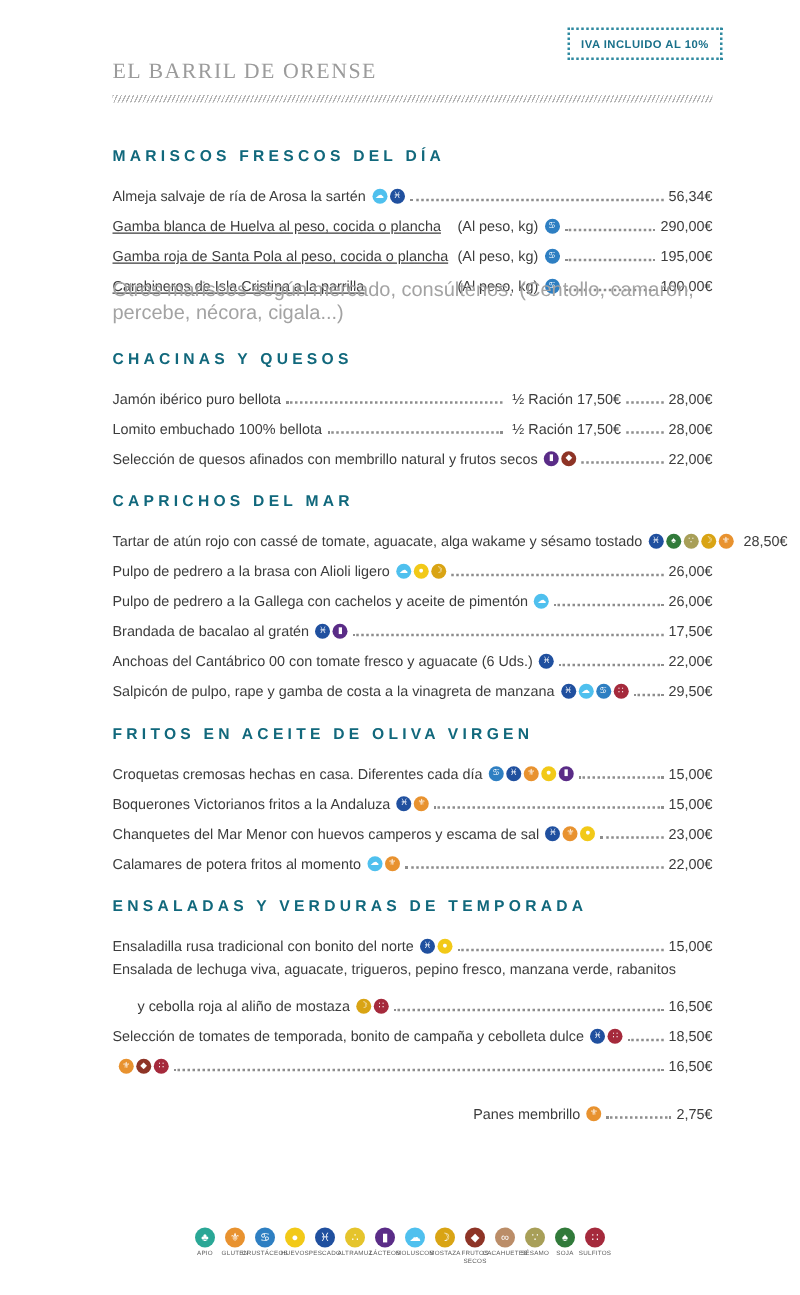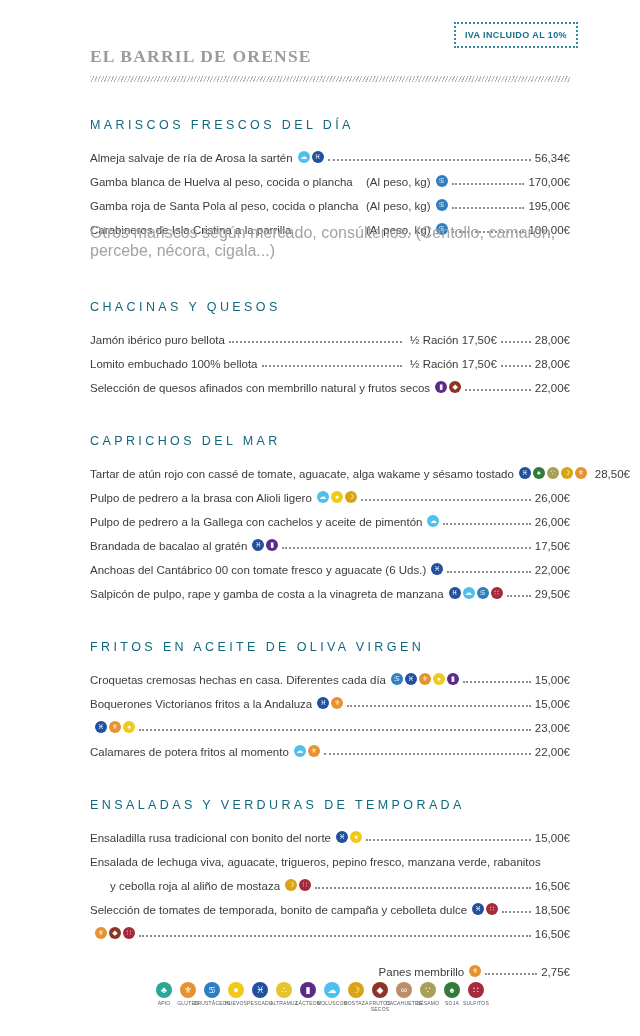--- a/index.html
+++ b/index.html
@@ -1,31 +1,31 @@
 <!DOCTYPE html>
 <html><head>
 <meta charset="utf-8">
 <style>
   html,body{margin:0;padding:0;background:#fff;}
   .page{position:relative;width:640px;height:1036px;background:#ffffff;overflow:hidden;
         font-family:"Liberation Sans","DejaVu Sans",sans-serif;color:#3c3c3c;}
   .badge{position:absolute;top:22px;right:62px;border:2px dotted #2f89a0;color:#19708a;
          font-size:9px;font-weight:bold;letter-spacing:.4px;padding:6px 9px;background:#fff;}
   .title{margin:46px 70px 0 90px;font-family:"Liberation Serif","DejaVu Serif",serif;
-         font-weight:bold;font-size:17.5px;letter-spacing:1.2px;color:#9b9b9b;}
+         font-weight:normal;font-size:17.5px;letter-spacing:1.2px;color:#9b9b9b;}
   .divider{margin:9px 70px 0 90px;height:6px;
          background:repeating-linear-gradient(115deg,#b5b5b5 0 1px,transparent 1px 3px);}
   .content{margin:0 70px 0 90px;}
-  .section{margin-top:40px;}
+  .section{margin-top:20px;}
   .section.first{margin-top:36px;}
-  .sec-title{font-size:12.5px;font-weight:normal;letter-spacing:3.4px;color:#11687c;margin-bottom:8px;}
+  .sec-title{font-size:12.5px;font-weight:bold;letter-spacing:3.4px;color:#11687c;margin-bottom:8px;}
   .mi-row{display:flex;align-items:flex-end;height:24px;font-size:11.5px;}
-  .mi-pre{display:flex;align-items:flex-end;height:24px;font-size:11.5px;}
+  .mi-pre{display:flex;align-items:center;height:24px;font-size:11.5px;}
   .mi-name{white-space:nowrap;}
-  .mi-name.fixedcol{min-width:272px;}
+  .mi-name.fixedcol{min-width:272px;text-decoration:underline;}
   .mi-cont{padding-left:20px;white-space:nowrap;}
   .mi-mid{white-space:nowrap;margin-left:4px;}
   .leader{flex:1 1 auto;border-bottom:2px dotted #8d8d8d;margin:0 4px 3px 4px;}
   .leader.short{flex:0 0 30px;}
   .leader.xshort{flex:0 0 52px;}
   .mi-price{white-space:nowrap;}
   .footnote{display:flex;align-items:flex-end;height:24px;font-size:16px;color:#a3a3a3;}
   .al-ics{display:inline-flex;gap:2px;margin:0 0 1px 5px;align-items:center;}
   .al-ic{width:12px;height:12px;border-radius:50%;color:#fff;font-size:7px;line-height:12px;
          display:inline-flex;align-items:center;justify-content:center;flex:0 0 auto;}
@@ -58,21 +58,21 @@
           <span class="leader"></span>
           <span class="mi-price">56,34€</span>
         </div>
         <div class="mi-row">
           <span class="mi-name fixedcol">Gamba blanca de Huelva al peso, cocida o plancha</span>
           <span class="mi-mid">(Al peso, kg)</span>
           <span class="al-ics">
             <span class="al-ic" style="background: rgb(46, 127, 194);">♋</span>
           </span>
           <span class="leader"></span>
-          <span class="mi-price">170,00€</span>
+          <span class="mi-price">290,00€</span>
         </div>
         <div class="mi-row">
           <span class="mi-name fixedcol">Gamba roja de Santa Pola al peso, cocida o plancha</span>
           <span class="mi-mid">(Al peso, kg)</span>
           <span class="al-ics">
             <span class="al-ic" style="background: rgb(46, 127, 194);">♋</span>
           </span>
           <span class="leader"></span>
           <span class="mi-price">195,00€</span>
         </div>
@@ -191,20 +191,21 @@
         <div class="mi-row">
           <span class="mi-name">Boquerones Victorianos fritos a la Andaluza</span>
           <span class="al-ics">
             <span class="al-ic" style="background: rgb(32, 80, 159);">♓</span>
             <span class="al-ic" style="background: rgb(232, 146, 47);">⚜</span>
           </span>
           <span class="leader"></span>
           <span class="mi-price">15,00€</span>
         </div>
         <div class="mi-row">
+          <span class="mi-name">Chanquetes del Mar Menor con huevos camperos y escama de sal</span>
           <span class="al-ics">
             <span class="al-ic" style="background: rgb(32, 80, 159);">♓</span>
             <span class="al-ic" style="background: rgb(232, 146, 47);">⚜</span>
             <span class="al-ic" style="background: rgb(242, 201, 24);">●</span>
           </span>
           <span class="leader"></span>
           <span class="mi-price">23,00€</span>
         </div>
         <div class="mi-row">
           <span class="mi-name">Calamares de potera fritos al momento</span>

